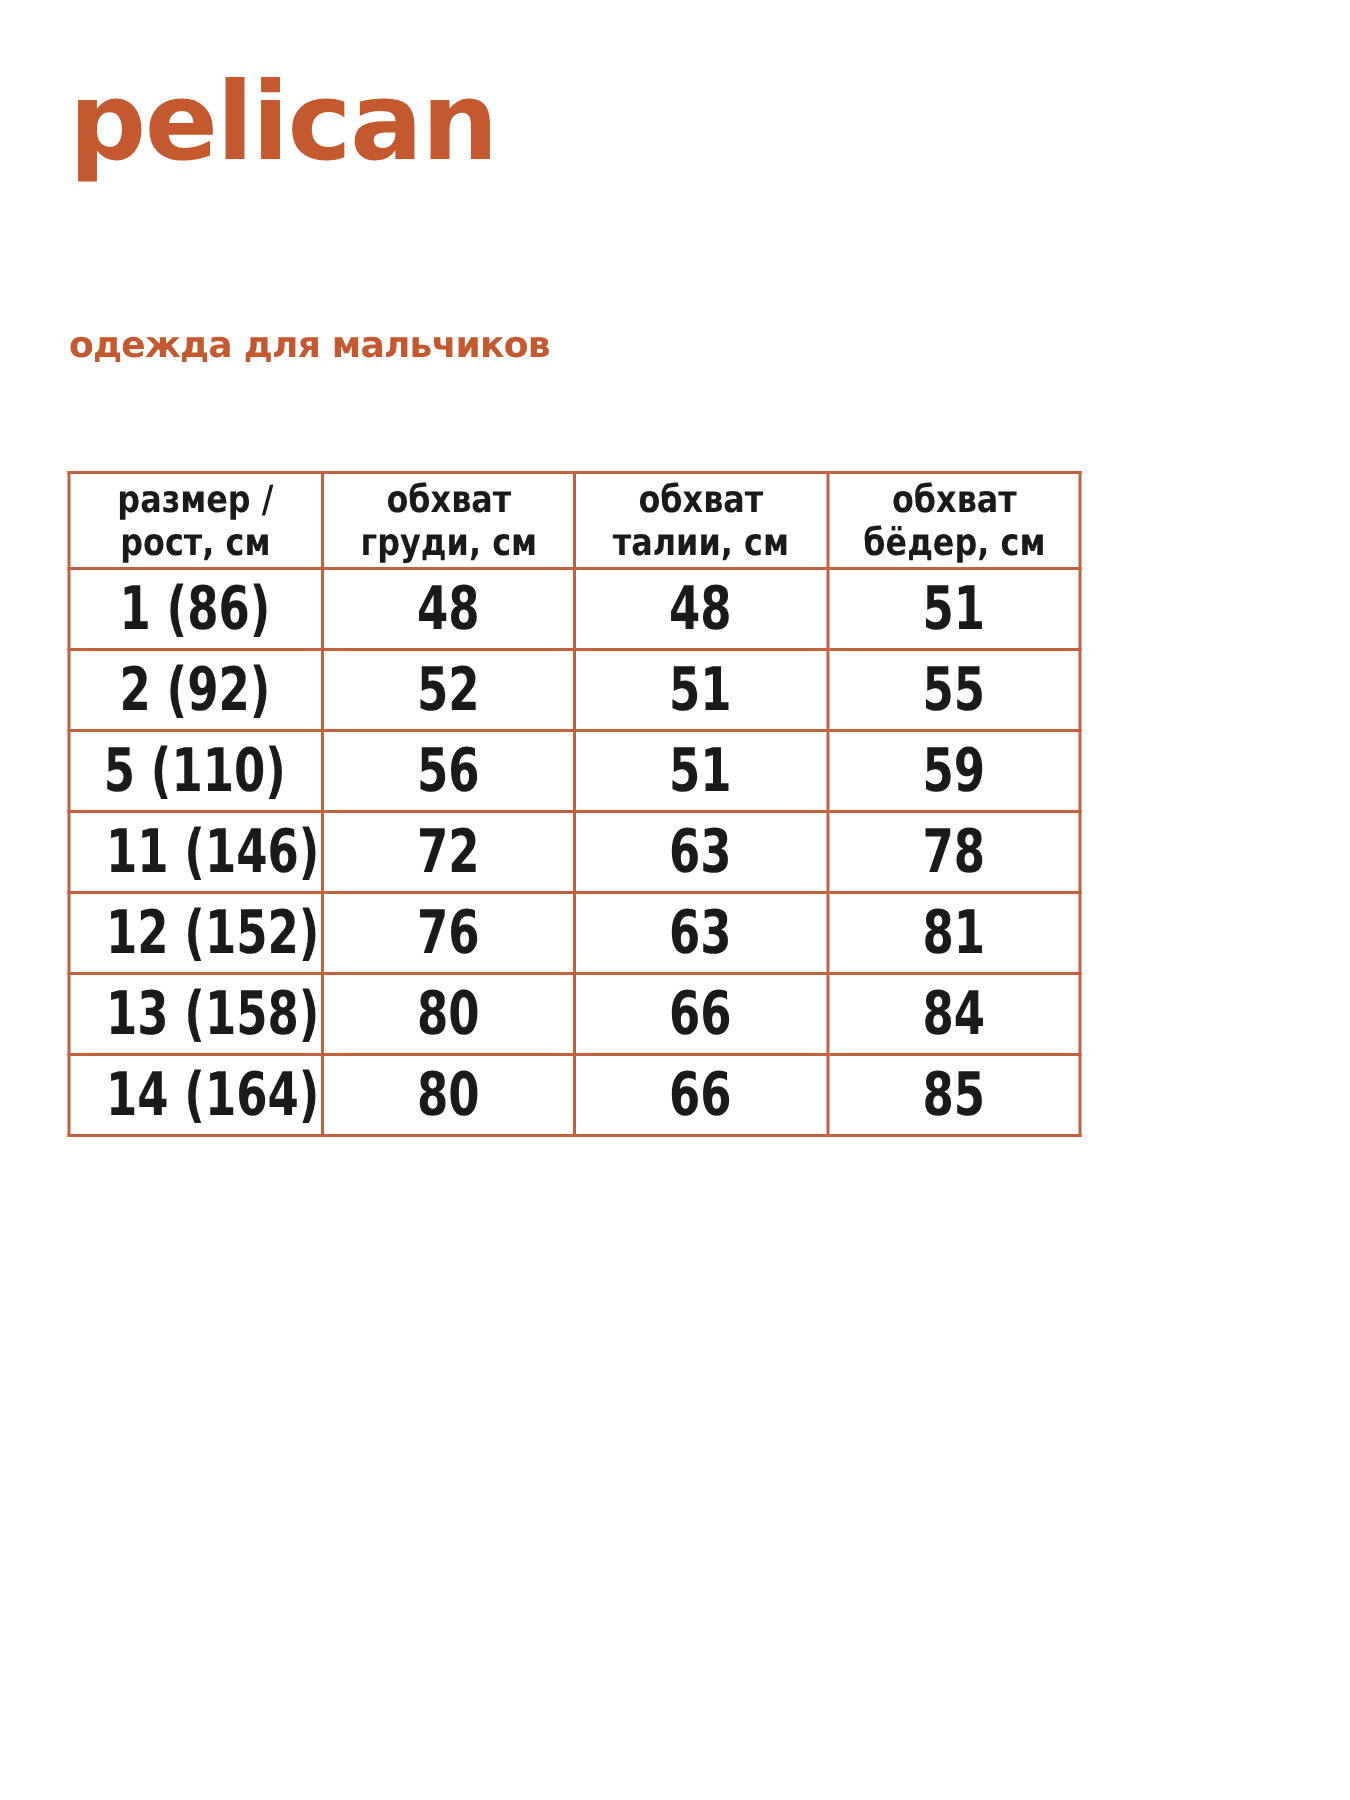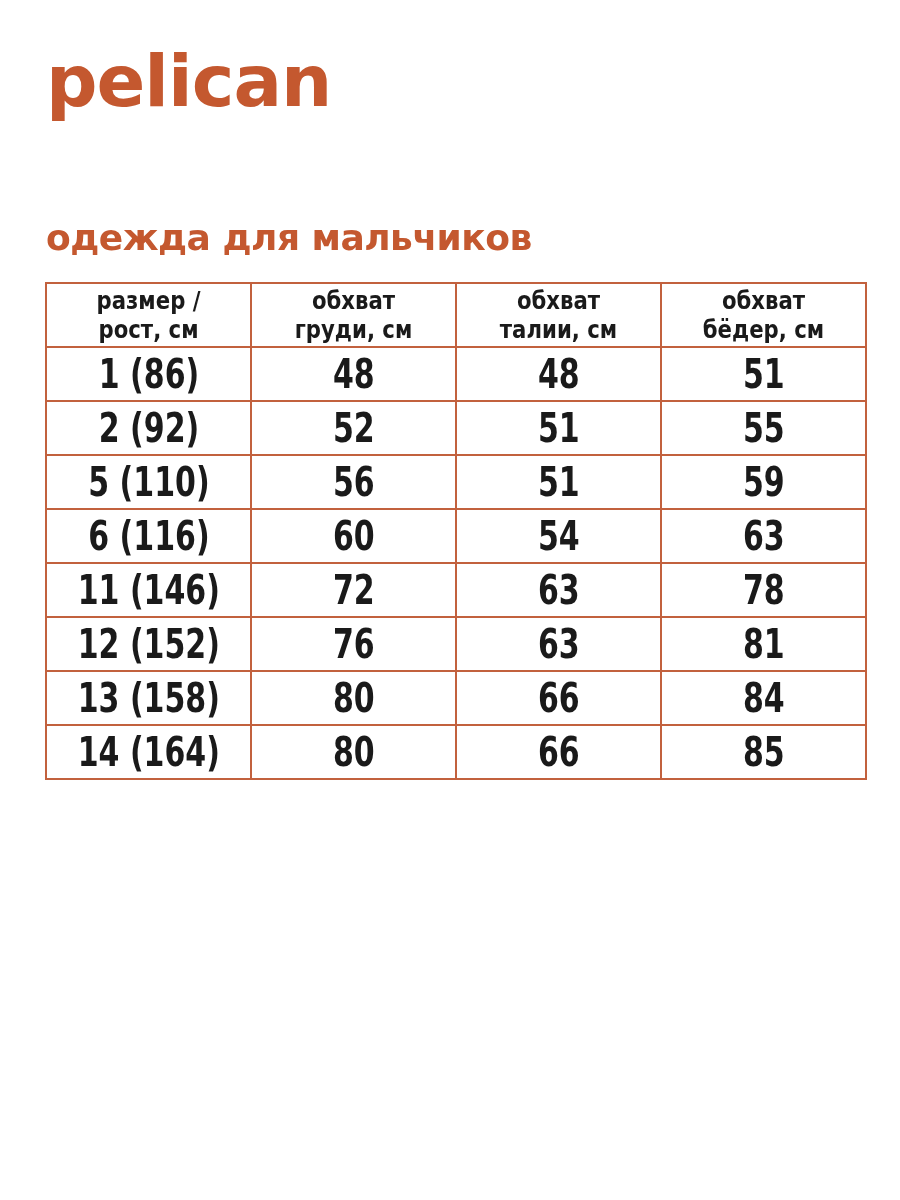--- a/index.html
+++ b/index.html
@@ -30,31 +30,31 @@
     font-weight: 700;
     letter-spacing: -1px;
     color: var(--accent);
     line-height: 1.1;
     user-select: none;
   }
   .title {
     position: absolute;
     left: 46px;
     top: 216px;
-    font-size: 36px;
+    font-size: 24px;
     font-weight: 700;
     letter-spacing: -0.5px;
     color: var(--accent);
     line-height: 1.2;
   }
   .size-table-wrap {
     position: absolute;
     left: 45px;
-    top: 282px;
-    width: 822px;
+    top: 314px;
+    width: 676px;
   }
   table {
     width: 100%;
     border-collapse: collapse;
     table-layout: fixed;
   }
   th, td {
     border: 2px solid var(--table-border);
     text-align: center;
     vertical-align: middle;
@@ -130,26 +130,20 @@
             <td><span class="v">51</span></td>
             <td><span class="v">55</span></td>
           </tr>
           <tr>
             <td><span class="v">5 (110)</span></td>
             <td><span class="v">56</span></td>
             <td><span class="v">51</span></td>
             <td><span class="v">59</span></td>
           </tr>
           <tr>
-            <td><span class="v">6 (116)</span></td>
-            <td><span class="v">60</span></td>
-            <td><span class="v">54</span></td>
-            <td><span class="v">63</span></td>
-          </tr>
-          <tr>
             <td><span class="v">11 (146)</span></td>
             <td><span class="v">72</span></td>
             <td><span class="v">63</span></td>
             <td><span class="v">78</span></td>
           </tr>
           <tr>
             <td><span class="v">12 (152)</span></td>
             <td><span class="v">76</span></td>
             <td><span class="v">63</span></td>
             <td><span class="v">81</span></td>

